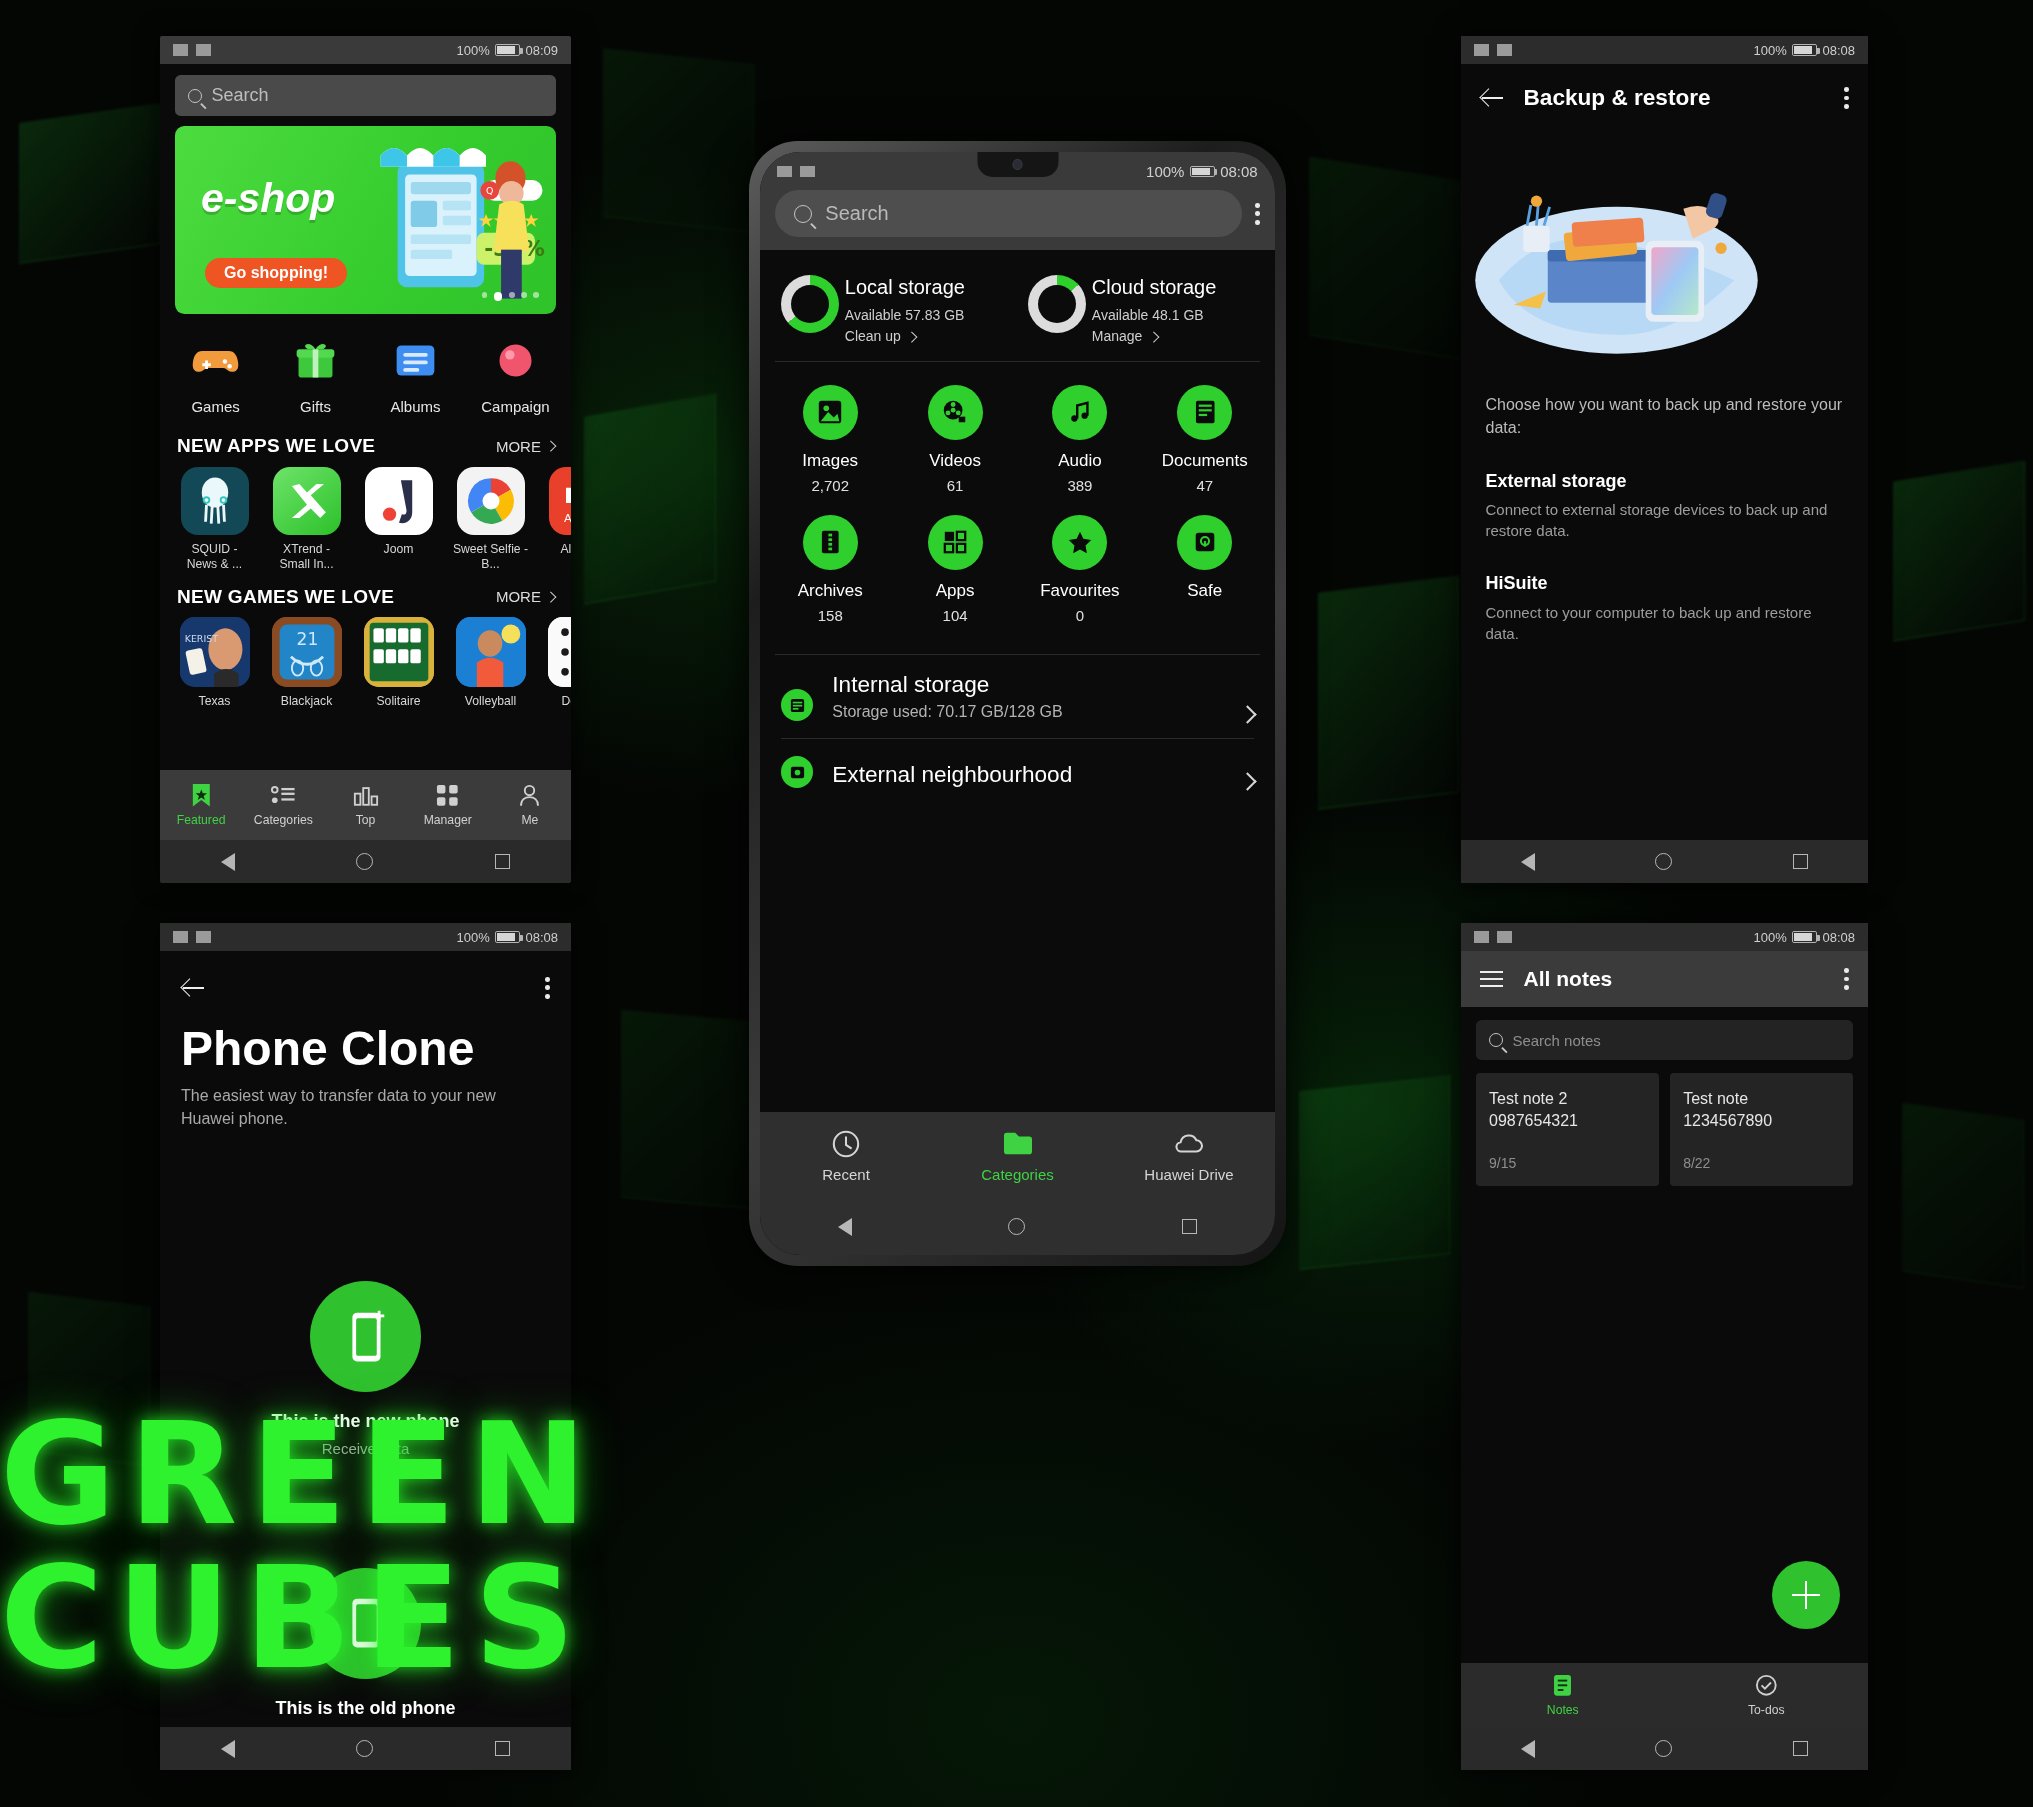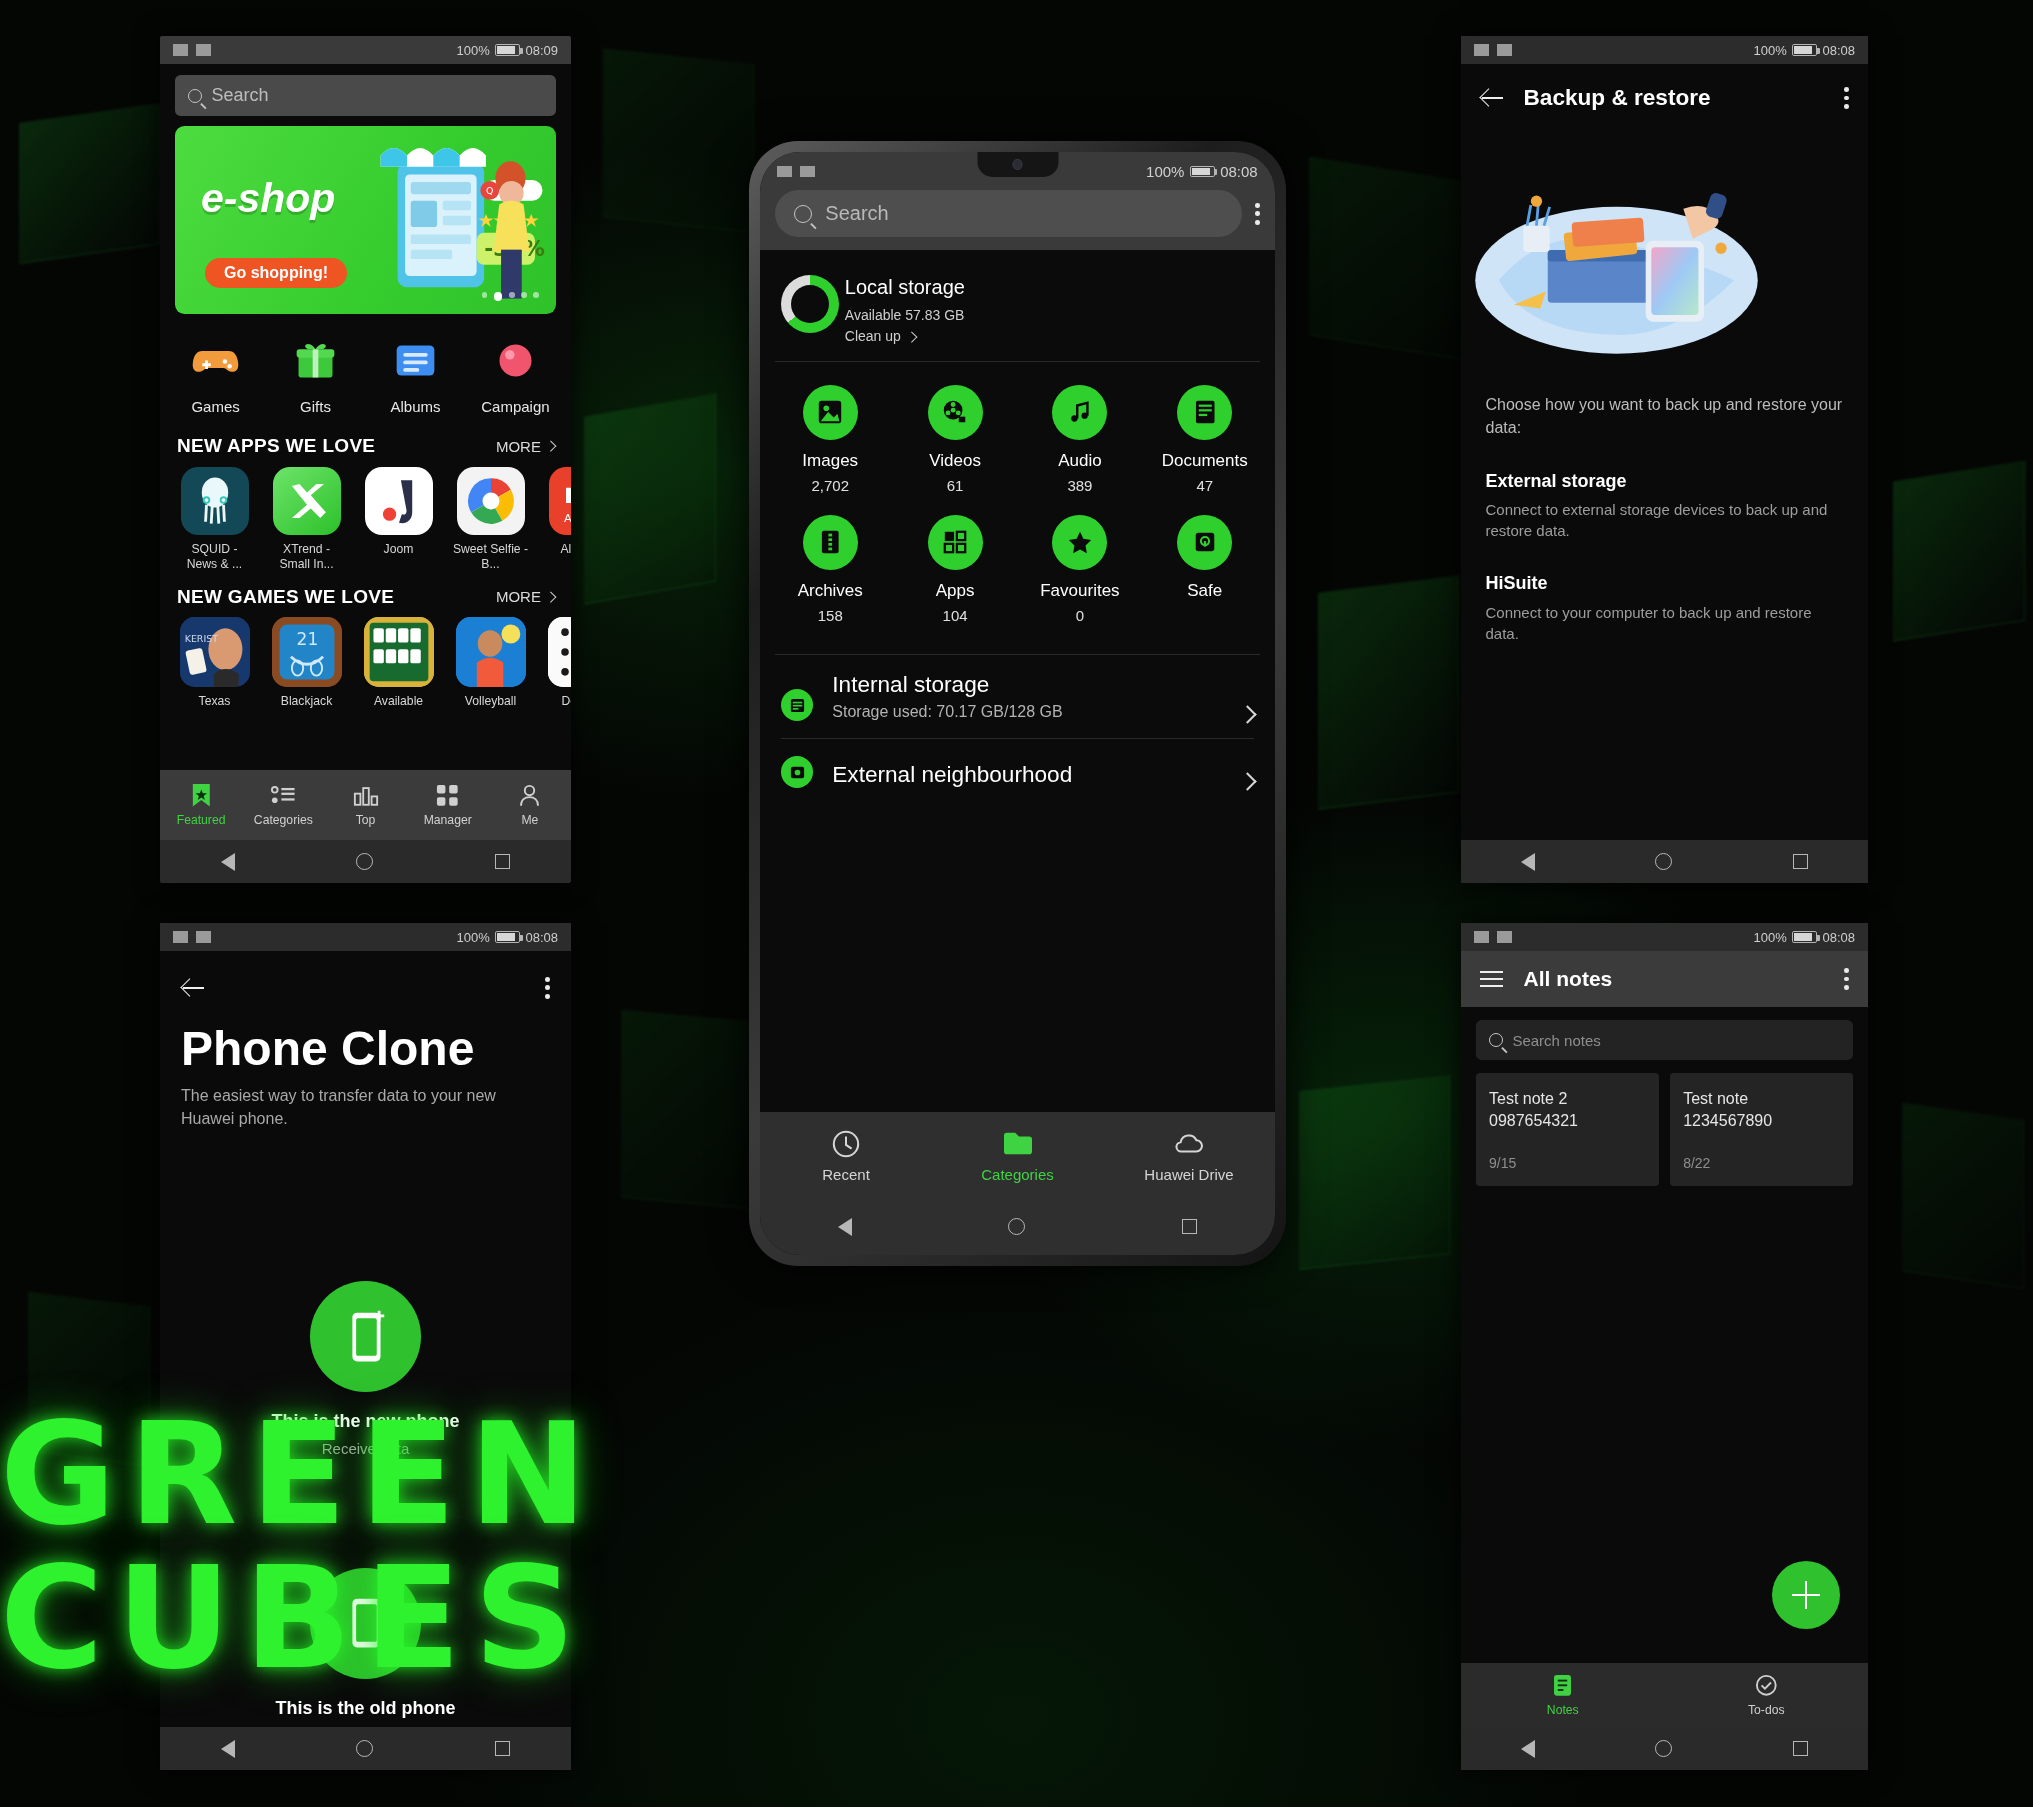--- a/index.html
+++ b/index.html
@@ -444,21 +444,21 @@
                 <rect x="23" y="12" width="11" height="15" rx="2"></rect>
                 <rect x="36" y="12" width="11" height="15" rx="2"></rect>
                 <rect x="49" y="12" width="11" height="15" rx="2"></rect>
           <rect x="10" y="34" width="11" height="15" rx="2"></rect>
                 <rect x="23" y="34" width="11" height="15" rx="2"></rect>
                 <rect x="36" y="34" width="11" height="15" rx="2"></rect>
                 <rect x="49" y="34" width="11" height="15" rx="2"></rect>
               </g>
             </svg>
         </div>
-        <span>Available</span>
+        <span>Solitaire</span>
       </div>
       <div class="app-cell">
         <div class="game-ic" style="background:#1b7fd4">
           <svg viewBox="0 0 74 74">
               <rect width="74" height="74" fill="#1b7fd4"></rect>
               <ellipse cx="36" cy="28" rx="13" ry="14" fill="#c98a5e"></ellipse>
               <path d="M22 48 q14 -10 28 0 l0 26 l-28 0z" fill="#f25a3c"></path>
               <circle cx="58" cy="18" r="10" fill="#f6e05a"></circle>
             </svg>
         </div>
@@ -820,20 +820,33 @@
             </div>
           <div class="st-info">
             <b>Local storage</b>
             <p>Available 57.83 GB</p>
             <div class="lnk">
               <span>Clean up</span>
               <span class="chev"></span>
             </div>
           </div>
         </div>
+        <div class="st-col">
+          <div class="ring cloud">
+              <i></i>
+            </div>
+          <div class="st-info">
+            <b>Cloud storage</b>
+            <p>Available 48.1 GB</p>
+            <div class="lnk">
+              <span>Manage</span>
+              <span class="chev"></span>
+            </div>
+          </div>
+        </div>
       </div>
       <div class="hr"></div>
 
       <div class="fm-grid">
         <div class="fc">
           <div class="disc">
             <svg width="28" height="28" viewBox="0 0 30 30">
                 <rect x="3" y="3" width="24" height="24" rx="3" fill="#0b0b0b"></rect>
                 <circle cx="11" cy="11" r="3" fill="#2fd02e"></circle>
                 <path d="M5 25 l8 -10 l6 6 l4 -4 l2 8z" fill="#2fd02e"></path>

